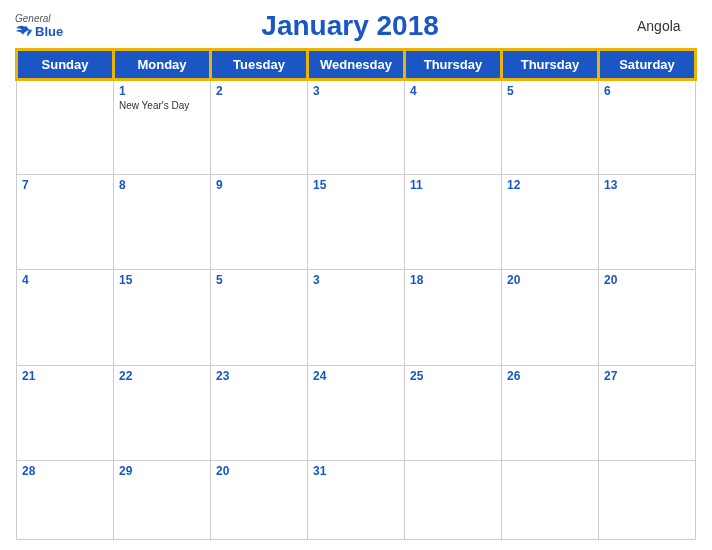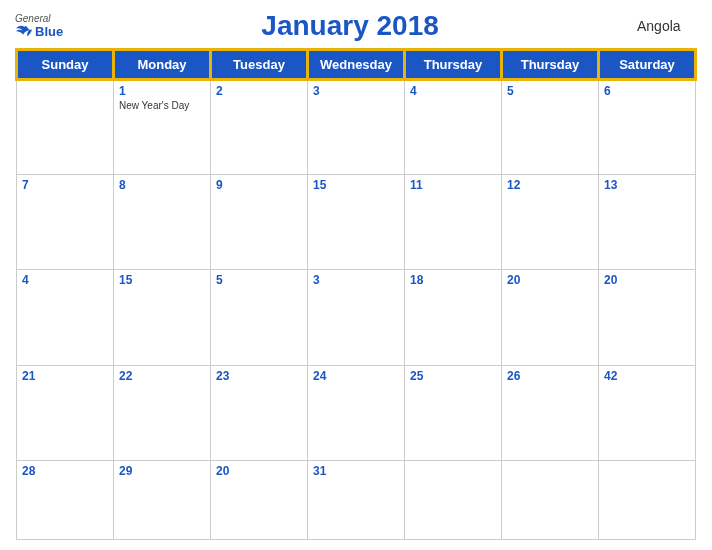--- a/index.html
+++ b/index.html
@@ -222,21 +222,21 @@
         <td>
           <span class="day-number">24</span>
         </td>
         <td>
           <span class="day-number">25</span>
         </td>
         <td>
           <span class="day-number">26</span>
         </td>
         <td>
-          <span class="day-number">42</span>
+          <span class="day-number">27</span>
         </td>
       </tr>
       <tr>
         <td>
           <span class="day-number">28</span>
         </td>
         <td>
           <span class="day-number">29</span>
         </td>
         <td>

